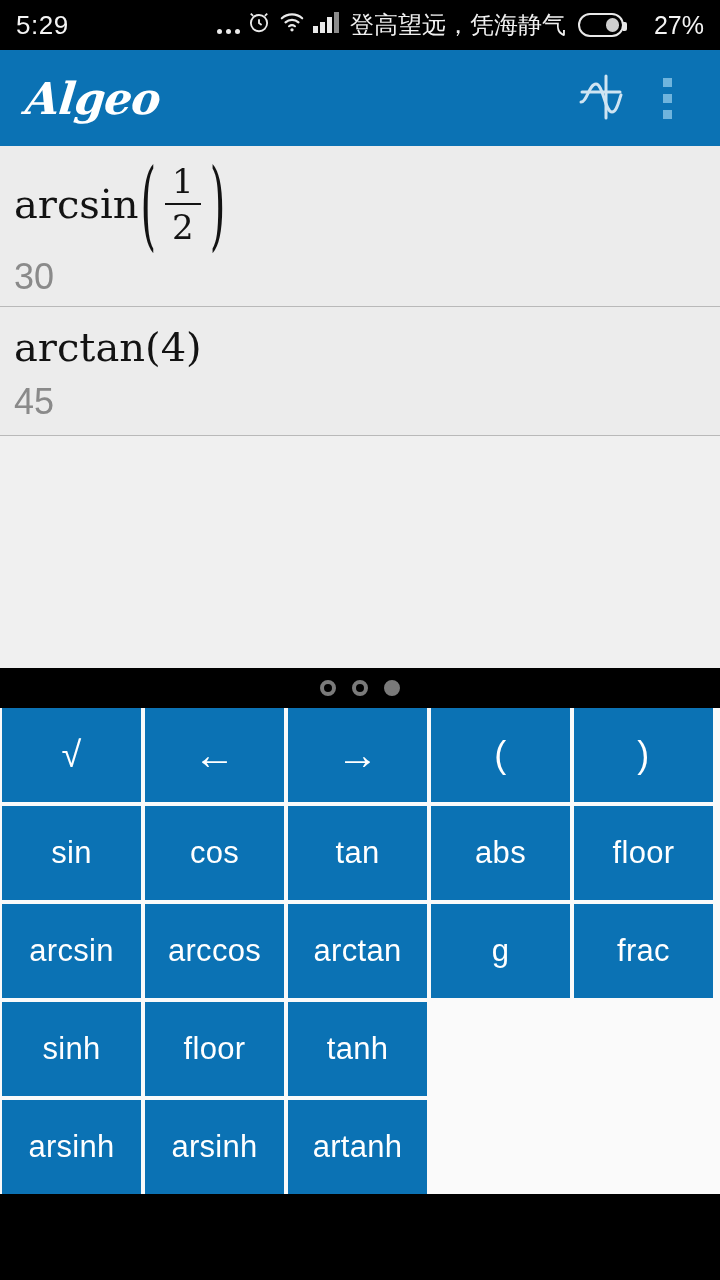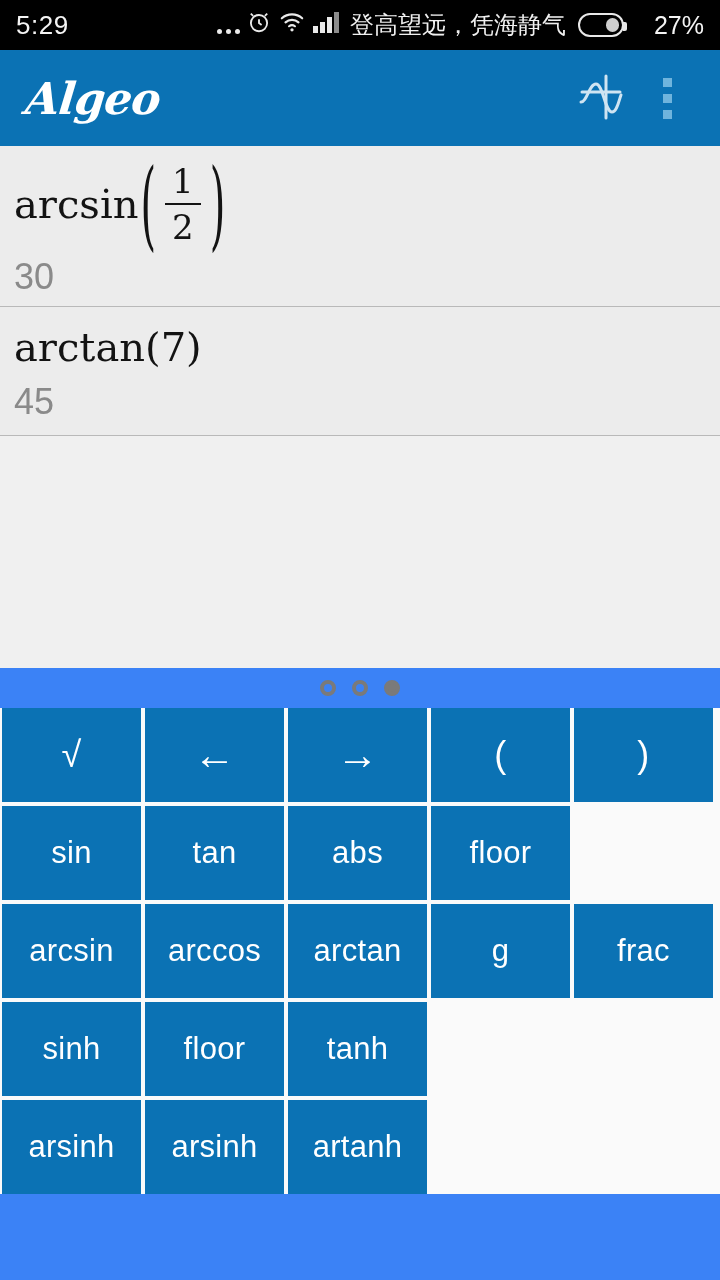--- a/index.html
+++ b/index.html
@@ -2,21 +2,21 @@
 <html><head>
 <meta charset="utf-8">
 <style>
   * { margin:0; padding:0; box-sizing:border-box; }
   html, body {
     width:720px; height:1280px;
     background:#f0f0f0;
     font-family:"Liberation Sans", sans-serif;
     overflow:hidden;
   }
-  #app { position:relative; width:720px; height:1280px; background:#3b82f6; }
+  #app { position:relative; width:720px; height:1280px; background:#000000; }
 
   
   .statusbar {
     height:50px; background:#000; color:#f2f2f2;
     display:flex; align-items:center; padding:0 16px;
     font-size:25px;
   }
   .sb-clock { font-size:26px; letter-spacing:.5px; color:#f4f4f4; }
   .sb-spacer { flex:1; }
   .sb-icons { display:flex; align-items:center; gap:6px; }
@@ -175,21 +175,21 @@
           <span class="bar"></span>
           <span class="den">2</span>
         </span>
         <span class="paren">)</span>
       </div>
       <div class="hist-result">30</div>
     </div>
 
     <div class="hist-row">
       <div class="hist-expr">
-        <span class="fn">arctan(7)</span>
+        <span class="fn">arctan(4)</span>
       </div>
       <div class="hist-result">45</div>
     </div>
 
   </div>
 
   <div class="filler" style="height:232px;"></div>
 
   <div class="dots">
     <span class="dot"></span>
@@ -200,20 +200,21 @@
   <div class="keypad">
     <div class="keyrow">
       <div class="key sym">√</div>
       <div class="key arrow">←</div>
       <div class="key arrow">→</div>
       <div class="key sym">(</div>
       <div class="key sym">)</div>
     </div>
     <div class="keyrow">
       <div class="key">sin</div>
+      <div class="key">cos</div>
       <div class="key">tan</div>
       <div class="key">abs</div>
       <div class="key">floor</div>
     </div>
     <div class="keyrow">
       <div class="key">arcsin</div>
       <div class="key">arccos</div>
       <div class="key">arctan</div>
       <div class="key">g</div>
       <div class="key">frac</div>

